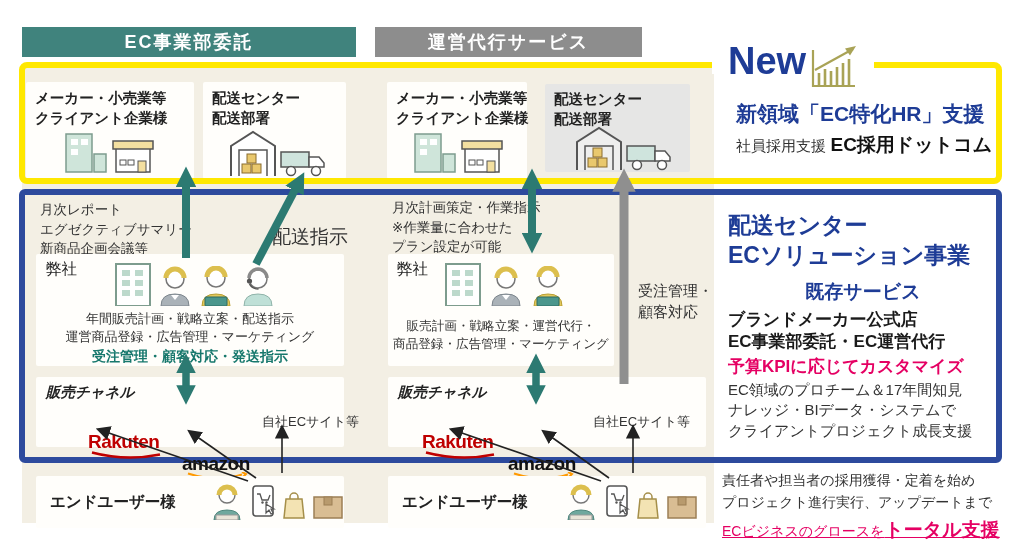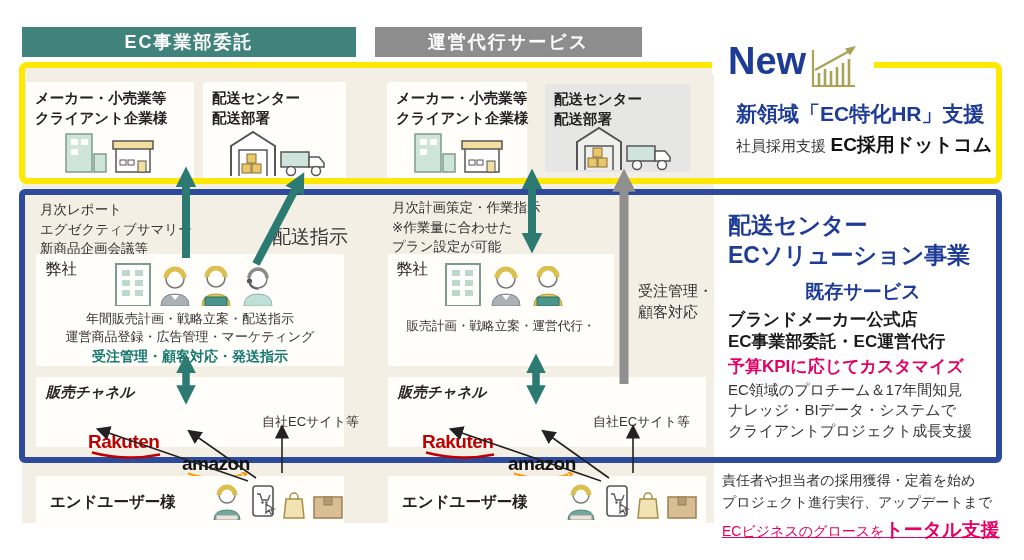--- a/index.html
+++ b/index.html
@@ -209,20 +209,21 @@
       </svg>
       <svg width="36" height="40" viewBox="0 0 36 40">
         <circle cx="18" cy="12" r="9" fill="#fff" stroke="#777" stroke-width="1.5"></circle>
         <path d="M9,11 a9,9 0 0 1 18,0" fill="none" stroke="#dcbf4e" stroke-width="5"></path>
         <path d="M4,40 q0,-12 14,-12 q14,0 14,12 z" fill="#e3c95d" stroke="#b99f33"></path>
         <rect x="7" y="31" width="22" height="9" rx="1" fill="#4b968c" stroke="#2c6b63"></rect>
       </svg>
     </div>
     <div class="abs corp-lines nowrap" style="left:0;top:64px;width:100%;font-size:12.6px;">
       <div>販売計画・戦略立案・運営代行・</div>
+      <div>商品登録・広告管理・マーケティング</div>
     </div>
   </div>
 
   <div class="abs wbox" style="left:36px;top:377px;width:308px;height:70px;">
     <div class="chan-label" style="padding:6px 0 0 10px;">販売チャネル</div>
     <div class="abs logo-rk" style="left:52px;top:29px;">
       <span>Rakuten</span>
       <svg class="abs" style="left:2px;top:20px;" width="72" height="8" viewBox="0 0 72 8">
         <path d="M2,1.5 q34,9 68,2" stroke="var(--rakuten-red)" stroke-width="2.4" fill="none"></path>
       </svg>

